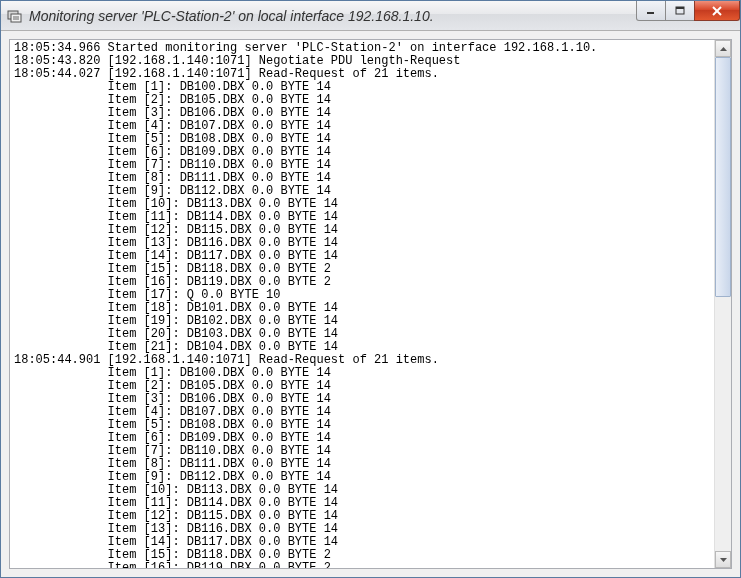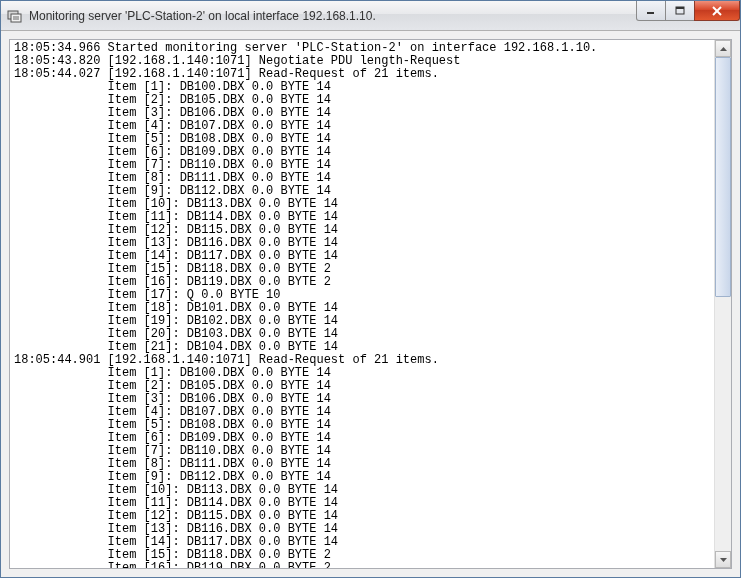--- a/index.html
+++ b/index.html
@@ -31,26 +31,27 @@
     padding-left: 6px;
     position: relative;
   }
   .titlebar .icon {
     width: 16px;
     height: 16px;
     margin-right: 6px;
     flex-shrink: 0;
   }
   .titlebar .title {
-    font-size: 12px;
+    font-size: 14px;
     color: #333;
     white-space: nowrap;
     overflow: hidden;
     text-overflow: ellipsis;
     flex: 1;
+    font-style: italic;
   }
   .win-buttons {
     display: flex;
     align-items: flex-start;
     height: 100%;
   }
   .win-btn {
     width: 30px;
     height: 20px;
     border: 1px solid #8a8a8a;

